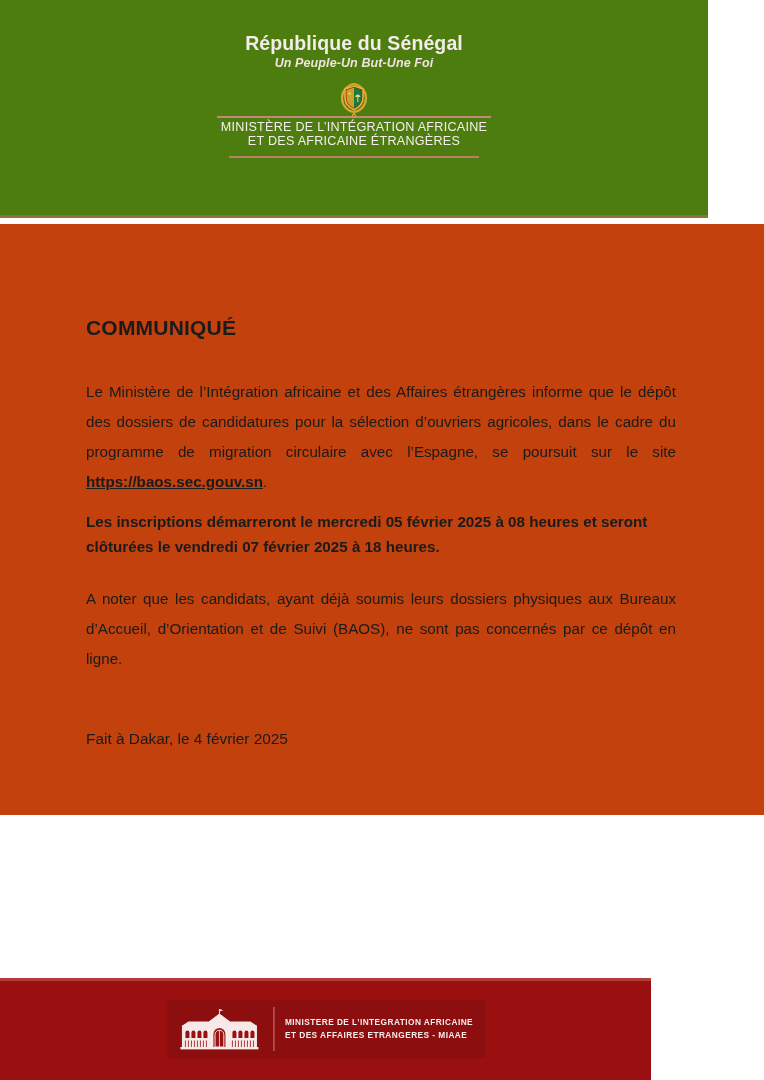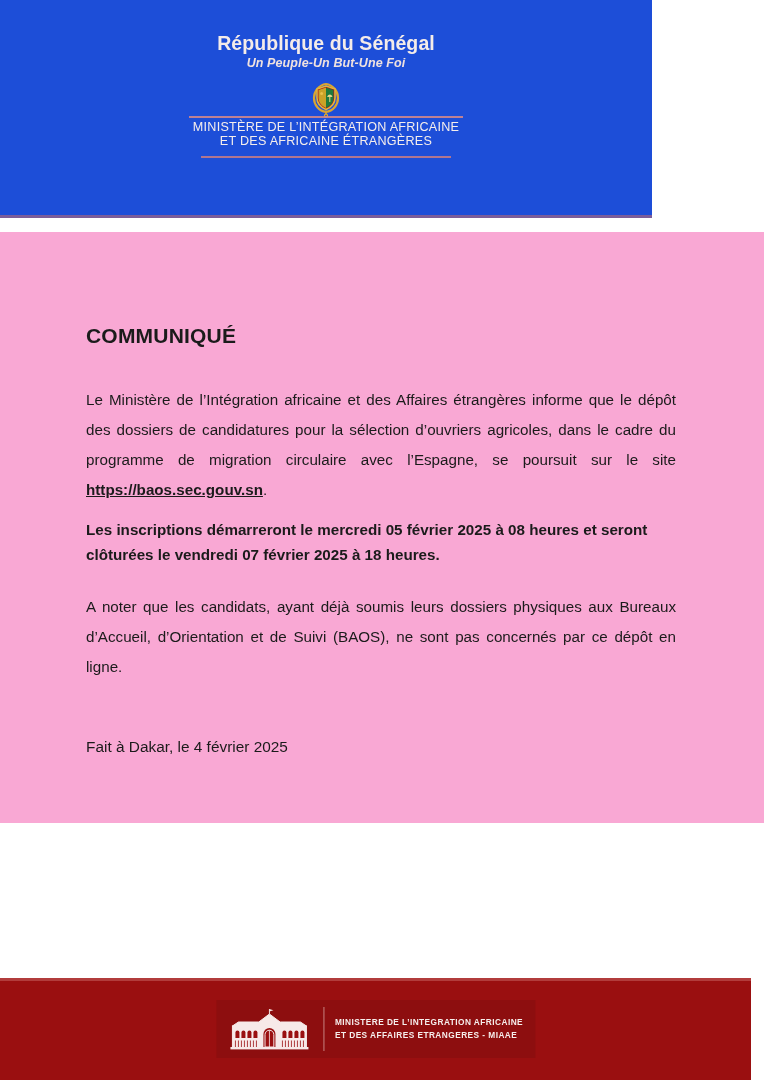--- a/index.html
+++ b/index.html
@@ -12,23 +12,23 @@
     height: 1080px;
     font-family: "Liberation Sans", sans-serif;
     position: relative;
     overflow: hidden;
   }
 
   
   .header-band {
     position: absolute;
     left: 0; top: 0;
-    width: 652px;
+    width: 708px;
     height: 218px;
-    background: #1d4ed8;
+    background: #4d7c0f;
     overflow: hidden;
   }
   .header-band .band-edge-bottom {
     position: absolute;
     left: 0; bottom: 0;
     width: 100%;
     height: 3px;
     background: #c96a68;
     opacity: .55;
   }
@@ -108,24 +108,24 @@
     color: #f7f1ef;
     font-size: 17.2px;
     font-weight: bold;
     letter-spacing: .2px;
   }
 
   
   .page-body {
     position: absolute;
     left: 0;
-    top: 232px;
+    top: 224px;
     width: 764px;
     height: 591px;
-    background: #f9a8d4;
+    background: #c2410c;
   }
   .content {
     position: absolute;
     left: 86px;
     top: 0;
     width: 590px;
   }
 
   .communique-heading {
     margin-top: 92px;
@@ -163,21 +163,21 @@
     font-size: 15.4px;
     font-weight: normal;
     color: #1b1b1b;
   }
 
   
   .footer-band {
     position: absolute;
     left: 0;
     top: 978px;
-    width: 751px;
+    width: 651px;
     height: 102px;
     background: #9a0f10;
   }
   .footer-band .band-edge-top {
     position: absolute;
     left: 0; top: 0;
     width: 100%;
     height: 3px;
     background: #c96a68;
     opacity: .5;

